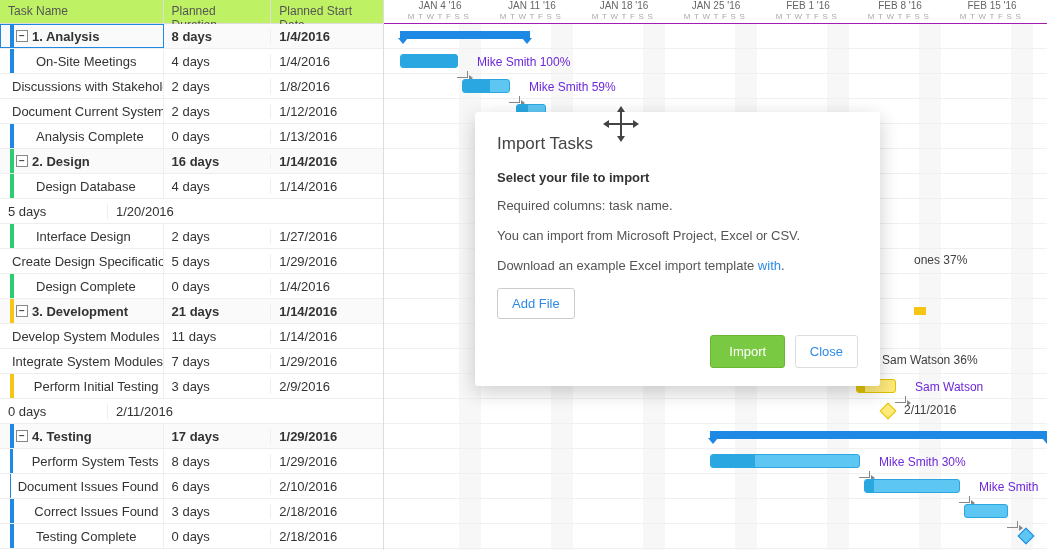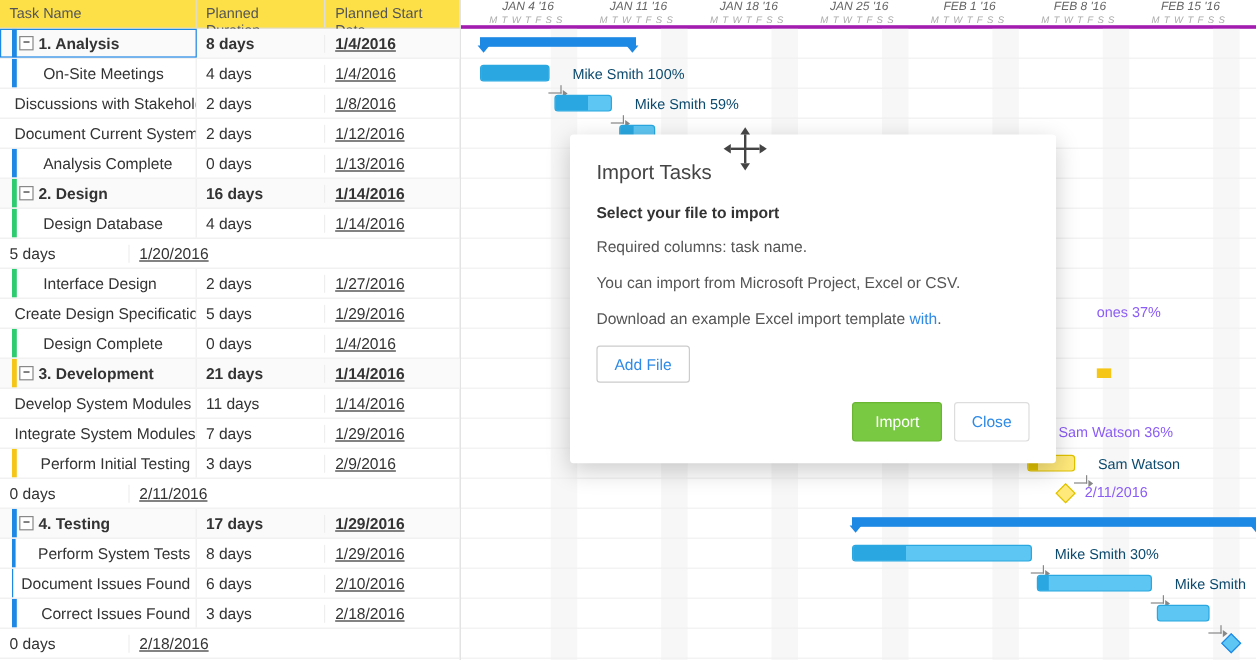--- a/index.html
+++ b/index.html
@@ -1,55 +1,55 @@
 <!DOCTYPE html>
 <html><head>
 <meta charset="utf-8">
 <style>
   * { box-sizing: border-box; margin: 0; padding: 0; }
   body { font-family: Arial, Helvetica, sans-serif; font-size: 13px; color: #333; width: 1047px; height: 550px; overflow: hidden; position: relative; background: #fff; }
   .container { display: flex; width: 100%; height: 100%; }
   
   .task-panel { width: 384px; border-right: 1px solid #ddd; display: flex; flex-direction: column; }
-  .task-header { display: flex; background: #fde047; border-bottom: 1px solid #ddd; height: 24px; font-size: 12px; color: #555; }
+  .task-header { display: flex; background: #bef264; border-bottom: 1px solid #ddd; height: 24px; font-size: 12px; color: #555; }
   .th-name { width: 164px; padding: 4px 8px; border-right: 1px solid #ddd; }
   .th-dur  { width: 108px; padding: 4px 8px; border-right: 1px solid #ddd; }
   .th-date { width: 112px; padding: 4px 8px; }
   .task-rows { flex: 1; }
   .task-row { display: flex; height: 25px; border-bottom: 1px solid #eee; align-items: center; cursor: pointer; }
   .task-row.summary { font-weight: bold; background: #fafafa; }
   .td-name { width: 164px; padding: 0 4px 0 10px; border-right: 1px solid #eee; white-space: nowrap; overflow: hidden; text-overflow: ellipsis; display:flex; align-items:center; }
   .td-dur  { width: 108px; padding: 0 8px; border-right: 1px solid #eee; white-space: nowrap; overflow: hidden; }
-  .td-date { width: 112px; padding: 0 8px; white-space: nowrap; overflow: hidden; text-decoration: underline; }
+  .td-date { width: 112px; padding: 0 8px; white-space: nowrap; overflow: hidden; }
   .colorbar { display:inline-block; width:4px; height:24px; margin-right:2px; vertical-align:middle; }
   .toggle { display:inline-flex; width:12px; height:12px; border:1px solid #888; background:#fff; color:#444; font-size:10px; line-height:10px; align-items:center; justify-content:center; margin-right:4px; }
   .indent { display:inline-block; width:20px; }
   
   .timeline { flex:1; position:relative; overflow:hidden; }
-  .time-header { height:24px; border-bottom:3px solid #a21caf; position:relative; background:#fff;font-style:italic; }
+  .time-header { height:24px; border-bottom:1px solid #a21caf; position:relative; background:#fff; }
   .week { position:absolute; top:0; width:80px; text-align:center; font-size:10px; color:#666; }
   .week-label { display:block; height:12px; line-height:12px; }
   .daylabels { display:block; height:12px; font-size:8px; letter-spacing:3.6px; color:#aaa; white-space:nowrap; overflow:hidden; }
   .weekend { position:absolute; top:0; width:22px; height:100%; background:#f4f4f4; opacity:0.7; }
   .gantt-body { position:relative; height:calc(100% - 24px); }
   .g-row { position:absolute; left:0; right:0; height:25px; border-bottom:1px solid #f0f0f0; }
   .bar { position:absolute; height:14px; top:5px; border-radius:3px; }
   .bar-summary { background:#1e88e5; height:8px; top:7px; border-radius:0; }
   .bar-summary:before, .bar-summary:after { content:""; position:absolute; bottom:-5px; width:0; height:0; border-left:5px solid transparent; border-right:5px solid transparent; border-top:6px solid #1e88e5; }
   .bar-summary:before { left:-2px; } .bar-summary:after { right:-2px; }
   .bar-task { background:#5ec6f2; border:1px solid #2aa7e0; }
   .bar-progress { position:absolute; left:0; top:0; bottom:0; background:#2aa7e0; border-radius:2px 0 0 2px; }
   .bar-task.yellow { background:#ffe97a; border-color:#e0c200;} .bar-task.yellow .bar-progress{background:#e0c200;}
   .bar-link { position:absolute; right:-14px; top:16px; width:12px; height:12px; }
   .bar-link:before{content:""; position:absolute; left:-2px; top:0; width:10px; height:6px; border-right:1px solid #888; border-bottom:1px solid #888;}
   .bar-link:after{content:""; position:absolute; right:-2px; top:4px; width:0; height:0; border-top:3px solid transparent; border-bottom:3px solid transparent; border-left:4px solid #888;}
   .milestone { position:absolute; top:6px; width:12px; height:12px; background:#5ec6f2; transform:rotate(45deg); border:1px solid #1e88e5;}
   .milestone.yellow { background:#ffe97a; border-color:#e0c200; }
-  .bar-label { position:absolute; left:100%; top:0; white-space:nowrap; font-size:12px; padding-left:20px; color:#0c4a6e; line-height:14px;}
-  .milestone + .bar-label, .ml-label { position:absolute; white-space:nowrap; font-size:12px; color:#8b5cf6;}
+  .bar-label { position:absolute; left:100%; top:0; white-space:nowrap; font-size:12px; padding-left:20px; color:#6d28d9; line-height:14px;}
+  .milestone + .bar-label, .ml-label { position:absolute; white-space:nowrap; font-size:12px; color:#404040;}
   
   .modal { position:absolute; left:475px; top:112px; width:405px; background:#fff; box-shadow:0 6px 20px rgba(0,0,0,0.2); border-radius:3px; padding:22px 22px 18px 22px; }
   .modal h3 { font-size:17px; font-weight:normal; color:#444; margin-bottom:16px;}
   .modal .subtitle { font-weight:bold; font-size:13px; margin-bottom:12px; color:#333;}
   .modal p { font-size:13px; color:#555; margin-bottom:12px; line-height:1.4;}
   .modal a { color:#2e8ae6; text-decoration:none; cursor:pointer;}
   .btn { display:inline-block; padding:7px 14px; border-radius:3px; border:1px solid #ccc; background:#fff; color:#2e8ae6; font-size:13px; cursor:pointer;}
   .btn-primary { background:#7ac943; border-color:#6ab632; color:#fff; padding:8px 18px;}
   .btn-link { border:1px solid #ddd; color:#2e8ae6; padding:8px 14px;}
   .modal-actions { text-align:right; margin-top:16px;}
@@ -240,20 +240,25 @@
         <div class="task-row">
           <div class="td-name">
             <span class="colorbar" style="background:#1e88e5"></span>
             <span class="indent"></span>
             <span>Correct Issues Found</span>
           </div>
           <div class="td-dur">3 days</div>
           <div class="td-date">2/18/2016</div>
         </div>
         <div class="task-row">
+          <div class="td-name">
+            <span class="colorbar" style="background:#1e88e5"></span>
+            <span class="indent"></span>
+            <span>Testing Complete</span>
+          </div>
           <div class="td-dur">0 days</div>
           <div class="td-date">2/18/2016</div>
         </div>
       </div>
   </div>
 
   <div class="timeline">
     <div class="time-header" id="time-header">
         <div class="week" style="left: 10px; width: 92px;">
           <span class="week-label">JAN 4 '16</span>

